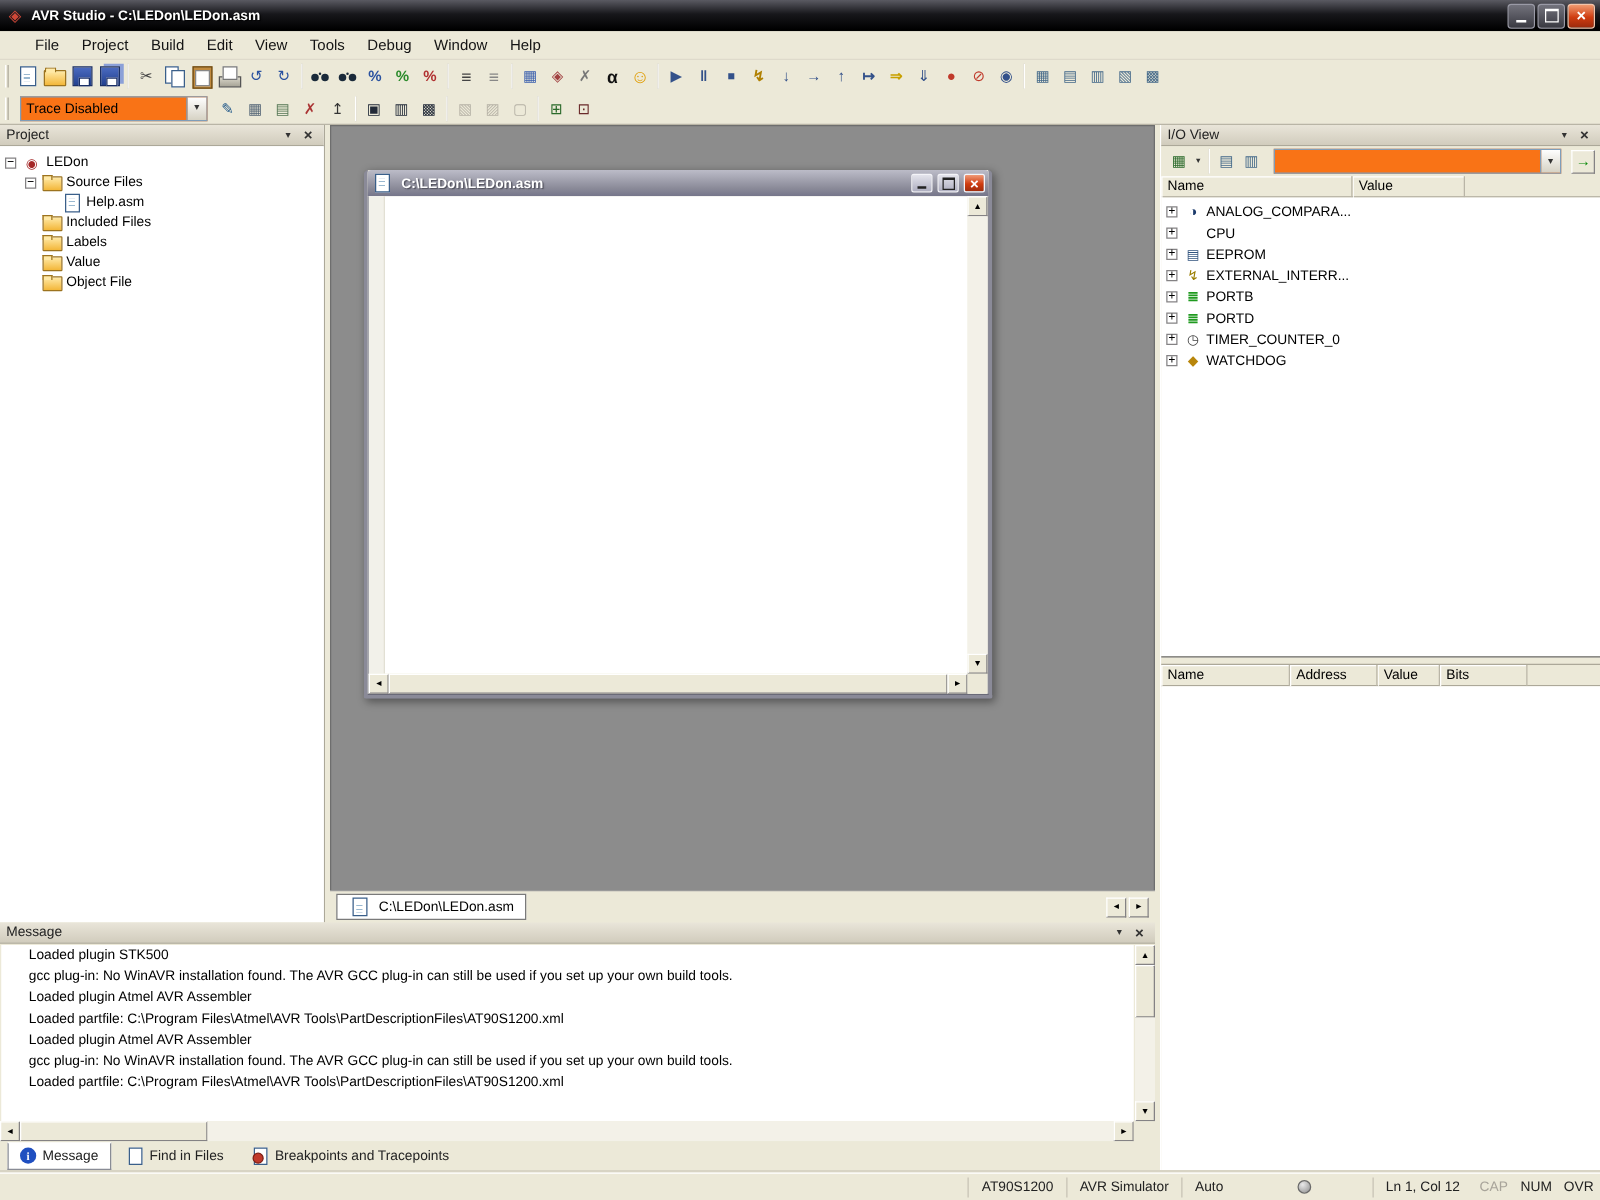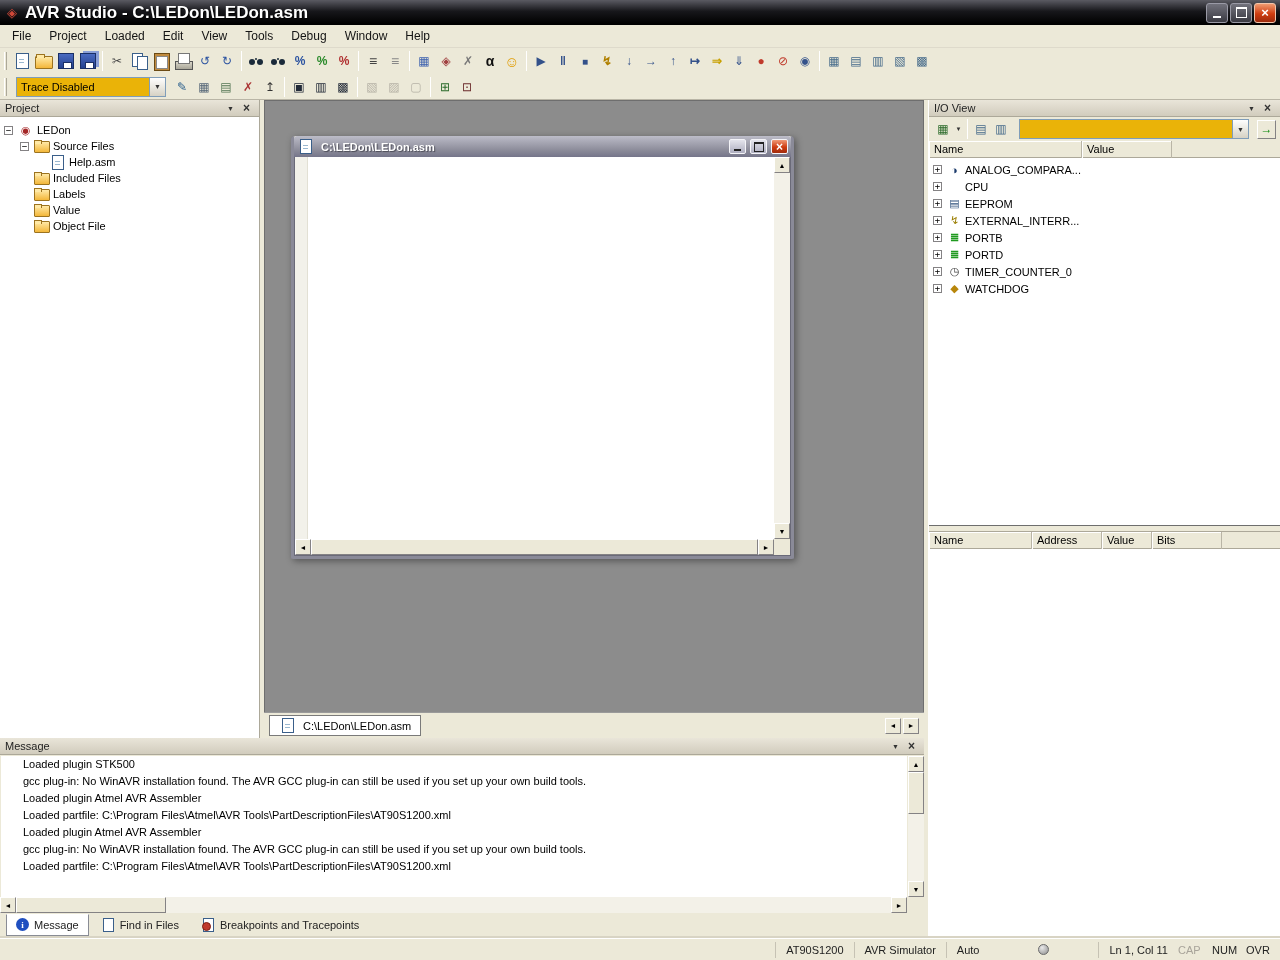--- a/index.html
+++ b/index.html
@@ -6,32 +6,32 @@
   html,body { width:1280px; height:960px; overflow:hidden; }
   body { background:#ece9d8; font-family:"Liberation Sans",sans-serif; }
   .app { position:relative; width:1280px; height:960px; }
 
   
   .titlebar { position:absolute; left:0; top:0; right:0; height:25px;
     background:linear-gradient(#5a5a62,#17171b 45%,#000 95%);
     display:flex; align-items:center; padding:0 4px; }
   .app-icon { width:16px; height:16px; margin-right:5px; display:flex; align-items:center; justify-content:center;
     color:#d04838; font-size:13px; }
-  .title-text { flex:1; color:#fff; font-weight:bold; font-size:17px; text-shadow:1px 1px 1px #000;
+  .title-text { flex:1; color:#fff; font-weight:bold; font-size:11px; text-shadow:1px 1px 1px #000;
     white-space:nowrap; overflow:hidden; }
   .winbtn { width:22px; height:20px; margin-left:2px; border:1px solid #9a9aa6; border-radius:3px;
     background:linear-gradient(#72727c,#3a3a42); display:flex; align-items:center; justify-content:center; }
   .winbtn.min::before { content:""; width:8px; height:2px; background:#fff; margin-top:9px; }
   .winbtn.max::before { content:""; width:9px; height:8px; border:1px solid #fff; border-top-width:2px; }
   .winbtn.close { background:linear-gradient(#f09a70,#cf3c10 55%,#9c2a0c); border-color:#f2c4aa; }
   .winbtn.close::before { content:"×"; color:#fff; font-weight:bold; font-size:13px; line-height:1; }
 
   
   .menubar { position:absolute; left:0; top:25px; right:0; height:23px; background:#ece9d8;
-    display:flex; align-items:center; padding-left:3px; border-bottom:1px solid #dedacb; }
+    display:flex; align-items:center; padding-left:19px; border-bottom:1px solid #dedacb; }
   .menu-item { padding:3px 9px; font-size:12px; color:#141414; }
 
   
   .toolbar { position:absolute; left:0; right:0; background:#ece9d8; display:flex; align-items:center; padding-left:2px; }
   .tb1 { top:48px; height:26px; }
   .tb2 { top:74px; height:26px; border-bottom:1px solid #b9b5a6; }
   .tb-grip { width:3px; height:18px; border-left:1px solid #fff; border-right:1px solid #aca899; margin:0 4px 0 2px; }
   .tb-group { display:flex; align-items:center; }
   .tb-sep { width:1px; height:20px; background:#b2ae9e; border-right:1px solid #fff; margin:0 3px; }
   .tbi { position:relative; width:22px; height:22px; display:flex; align-items:center; justify-content:center;
@@ -59,21 +59,21 @@
   .tbi[data-icon="clipboard"]::after { content:""; position:absolute; left:6px; top:6px; width:10px; height:11px;
     background:#fff; border:1px solid #888; }
   .tbi[data-icon="printer"]::before { content:""; position:absolute; left:3px; top:11px; width:16px; height:7px;
     background:linear-gradient(#d8d5c8,#a8a598); border:1px solid #555; }
   .tbi[data-icon="printer"]::after { content:""; position:absolute; left:6px; top:3px; width:10px; height:9px;
     background:#fff; border:1px solid #777; }
   .tbi[data-icon="binoculars"]::before { content:""; position:absolute; left:4px; top:9px; width:6px; height:6px;
     border-radius:50%; background:#1a2a3a; box-shadow:8px 0 0 #1a2a3a, 4px -3px 0 -2px #1a2a3a; }
 
   
-  .combo { display:flex; width:150px; height:20px; border:1px solid #7f9db9; background:#eab308; align-items:center; margin:12px 5px; }
+  .combo { display:flex; width:150px; height:20px; border:1px solid #7f9db9; background:#f97316; align-items:center; margin:12px 5px; }
   .combo-text { flex:1; font-size:11px; padding:0 4px; white-space:nowrap; overflow:hidden; color:#000; }
   .combo-arrow { width:16px; height:18px; background:linear-gradient(#fefefe,#d6d2c4); border-left:1px solid #7f9db9;
     display:flex; align-items:center; justify-content:center; }
   .combo-arrow::before { content:"▼"; font-size:7px; color:#333; }
 
   
   .panel-hdr { height:17px; background:linear-gradient(#e9e5d9,#d1ccbd); border-bottom:1px solid #aca899;
     display:flex; align-items:center; padding:0 5px; flex:none; }
   .panel-hdr .ttl { flex:1; font-size:11px; color:#222; }
   .phbtn { width:15px; height:13px; display:flex; align-items:center; justify-content:center; margin-left:1px; color:#333; }
@@ -208,42 +208,42 @@
 
   
   .statusbar { position:absolute; left:0; bottom:0; width:1280px; height:22px; background:#ece9d8;
     border-top:1px solid #fff; box-shadow:0 -2px 0 #d8d4c4; display:flex; align-items:center; font-size:11px; color:#222; }
   .sspacer { flex:1; }
   .sfield { height:16px; display:flex; align-items:center; justify-content:center; padding:0 10px;
     border-left:1px solid #c6c2b4; white-space:nowrap; }
   .led-box { display:flex; align-items:center; padding:0 9px; margin-left:40px; }
   .led { width:11px; height:11px; border-radius:50%; background:radial-gradient(circle at 35% 30%,#e9e9e9,#8e8e8e);
     border:1px solid #6a6a6a; }
-  .sflag { width:34px; text-align:left; }
+  .sflag { width:34px; text-align:center; }
   .sflag[data-active="false"] { color:#a8a49a; }
   .gap40 { width:40px; }
 </style>
 </head>
 <body>
 
 <div class="app">
 
   <div class="titlebar">
     <span class="app-icon">◈</span>
     <span class="title-text">AVR Studio - C:\LEDon\LEDon.asm</span>
     <span class="winbtn min"></span>
     <span class="winbtn max"></span>
     <span class="winbtn close"></span>
   </div>
 
   <div class="menubar">
 
   <span class="menu-item">File</span>
       <span class="menu-item">Project</span>
-      <span class="menu-item">Loaded</span>
+      <span class="menu-item">Build</span>
       <span class="menu-item">Edit</span>
       <span class="menu-item">View</span>
       <span class="menu-item">Tools</span>
       <span class="menu-item">Debug</span>
       <span class="menu-item">Window</span>
       <span class="menu-item">Help</span>
     </div>
 
   <div class="toolbar tb1">
     <span class="tb-grip"></span>
@@ -573,21 +573,21 @@
 
   <div class="statusbar">
     <span class="sspacer"></span>
     <span class="sfield">AT90S1200</span>
     <span class="sfield">AVR Simulator</span>
     <span class="sfield">Auto</span>
     <span class="led-box">
       <span class="led"></span>
     </span>
     <span class="gap40"></span>
-    <span class="sfield">Ln 1, Col 11</span>
+    <span class="sfield">Ln 1, Col 12</span>
     <span class="tb-group">
 
     <span class="sflag" data-active="false">CAP</span>
         <span class="sflag" data-active="true">NUM</span>
         <span class="sflag" data-active="true">OVR</span>
       </span>
   </div>
 
 </div>
 

